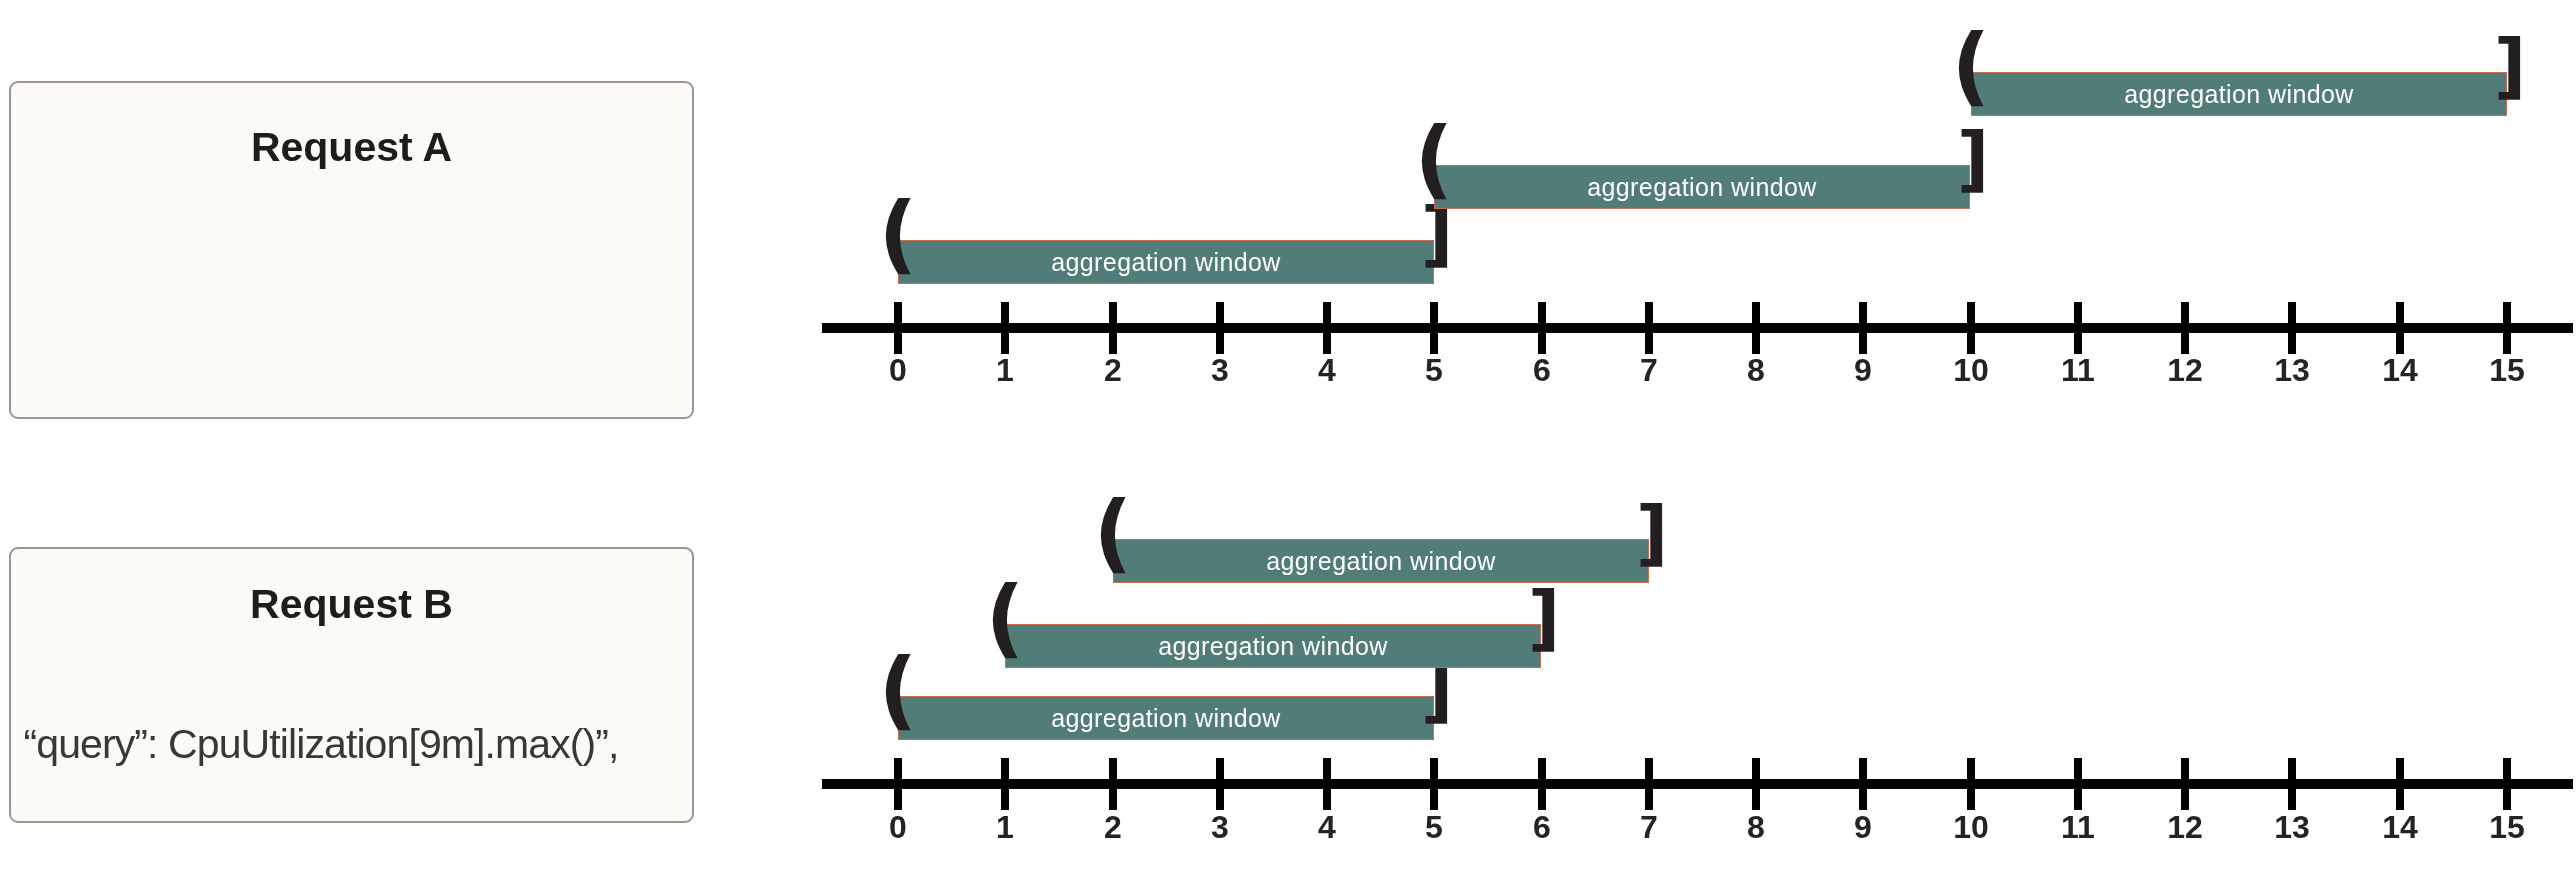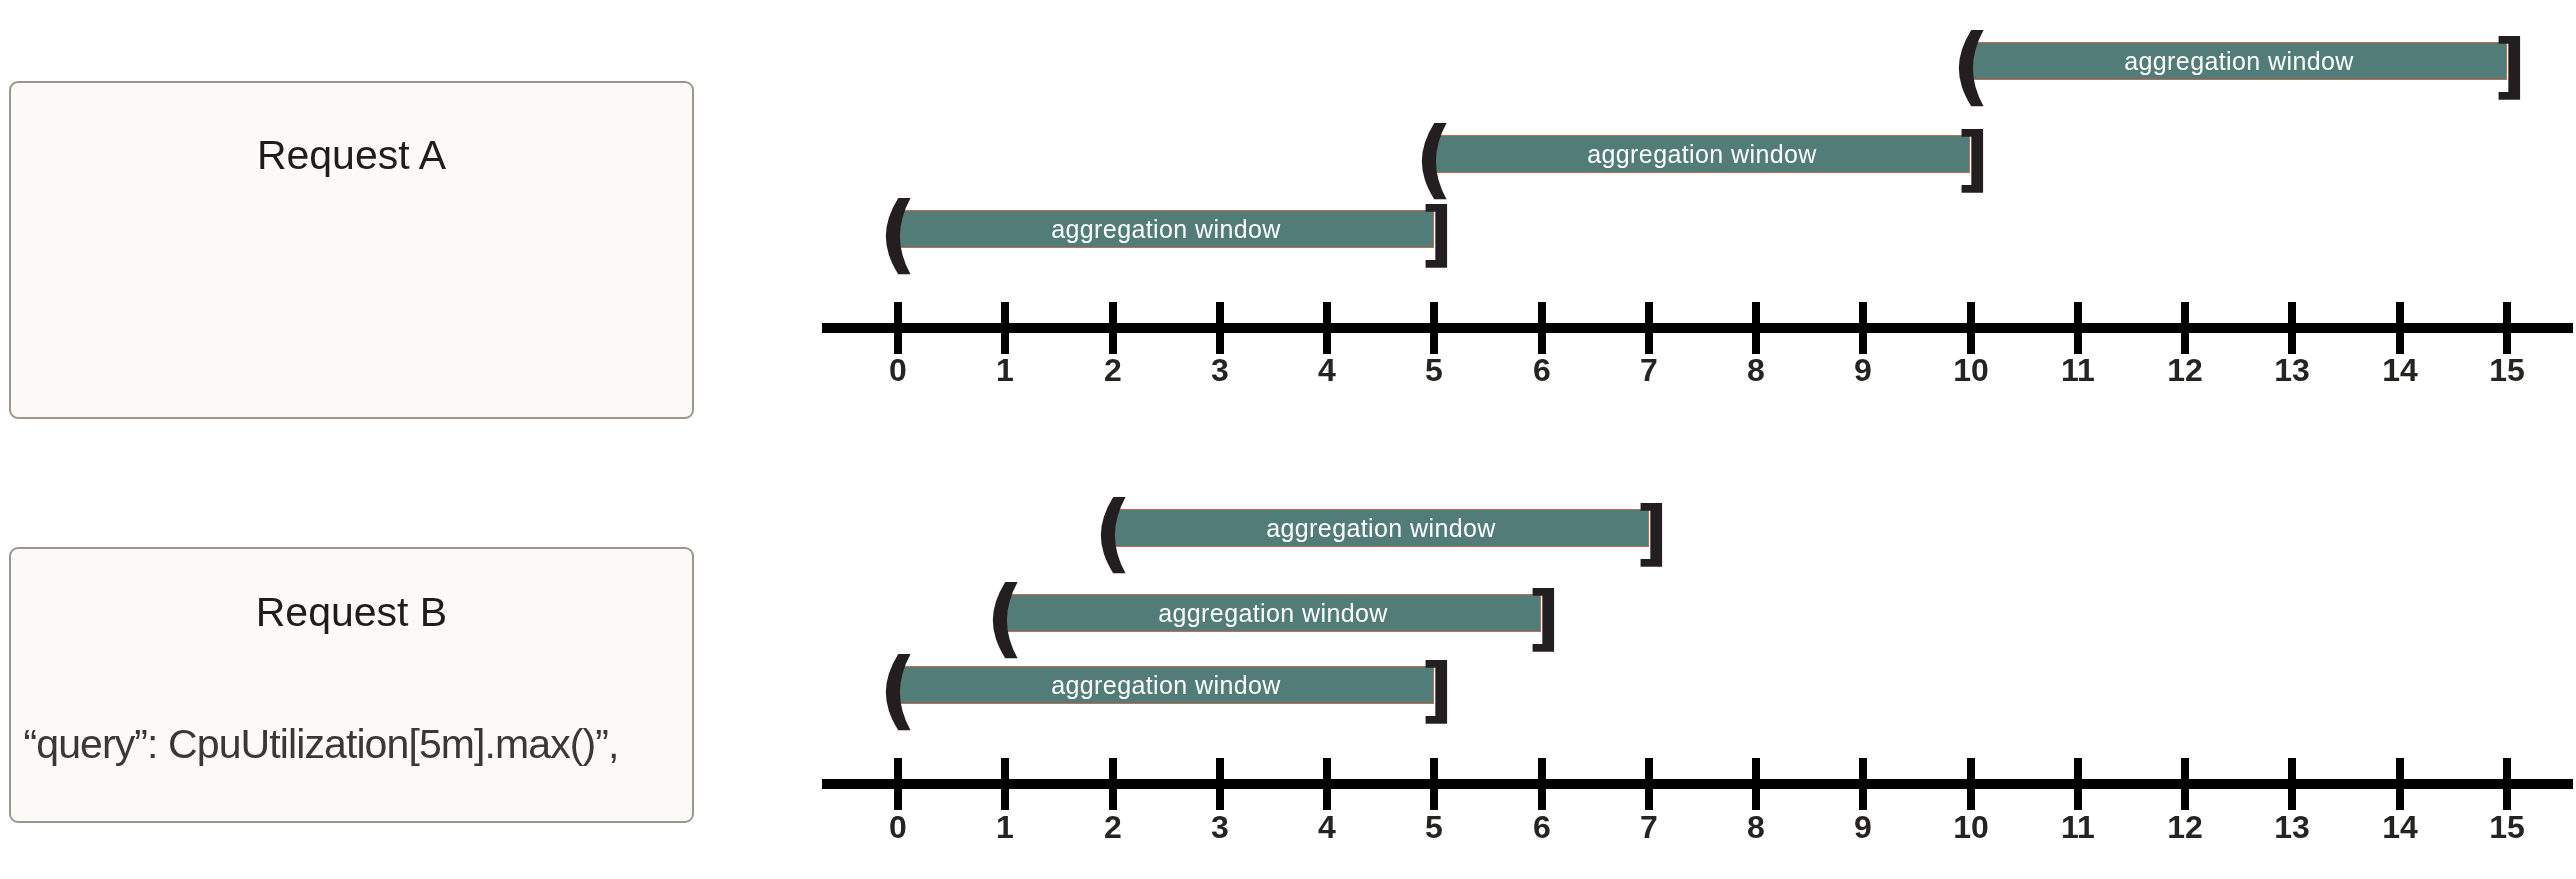--- a/index.html
+++ b/index.html
@@ -21,24 +21,24 @@
     border: 2.7px solid var(--box-border, #9d968f);
     border-radius: 9px;
     box-sizing: border-box;
   }
   #box-a { top: 81px;  height: 338px; }
   #box-b { top: 547px; height: 276px; }
 
   .box-title {
     position: absolute;
     left: 0; right: 0;
-    margin: 12px;
+    margin: 4px;
     text-align: center;
     font-size: 41px;
-    font-weight: normal;
+    font-weight: bold;
     color: #1f1d1b;
     line-height: 1.2;
   }
   #box-a .box-title { top: 36px; }
   #box-b .box-title { top: 27px; }
 
   .box-body {
     position: absolute;
     left: 12.5px; right: 5.3px;
     margin: 0;
@@ -56,24 +56,25 @@
   .tick-label {
     position: absolute;
     width: 80px;
     text-align: center;
     font-size: 32px;
     font-weight: bold;
     color: #262422;
   }
   .agg-bar {
     position: absolute;
-    height: 38px;
+    height: 44px;
     box-sizing: border-box;
     background: var(--bar-fill, #517c77);
     border: 1.8px solid var(--bar-border, #c96a52);
+    margin-top: 30px;
   }
   .agg-bar-label {
     position: absolute;
     left: 0; right: 0;
     top: 50%;
     transform: translateY(-50%);
     text-align: center;
     color: var(--bar-label, #ffffff);
     font-size: 25px;
     letter-spacing: 0.4px;
@@ -93,21 +94,21 @@
 <body>
 
 <div class="canvas">
 
   <section class="request-box" id="box-a">
     <h2 class="box-title">Request A</h2>
   </section>
 
   <section class="request-box" id="box-b">
     <h2 class="box-title">Request B</h2>
-    <p class="box-body"><span>“query”: CpuUtilization[5m].max()”,</span><br></p>
+    <p class="box-body"><span>“query”: CpuUtilization[9m].max()”,</span><br></p>
   </section>
 
   <div class="timeline-layer" id="timeline-a">
       <div class="axis-line" style="left: 822px; top: 323px; width: 1751px; height: 9.8px;"></div>
       <div class="tick-mark" style="left: 894px; top: 302px; width: 8px; height: 52px;"></div>
       <div class="tick-label" style="left: 858px; top: 352px;">0</div>
       <div class="tick-mark" style="left: 1001px; top: 302px; width: 8px; height: 52px;"></div>
       <div class="tick-label" style="left: 965px; top: 352px;">1</div>
       <div class="tick-mark" style="left: 1109px; top: 302px; width: 8px; height: 52px;"></div>
       <div class="tick-label" style="left: 1073px; top: 352px;">2</div>

